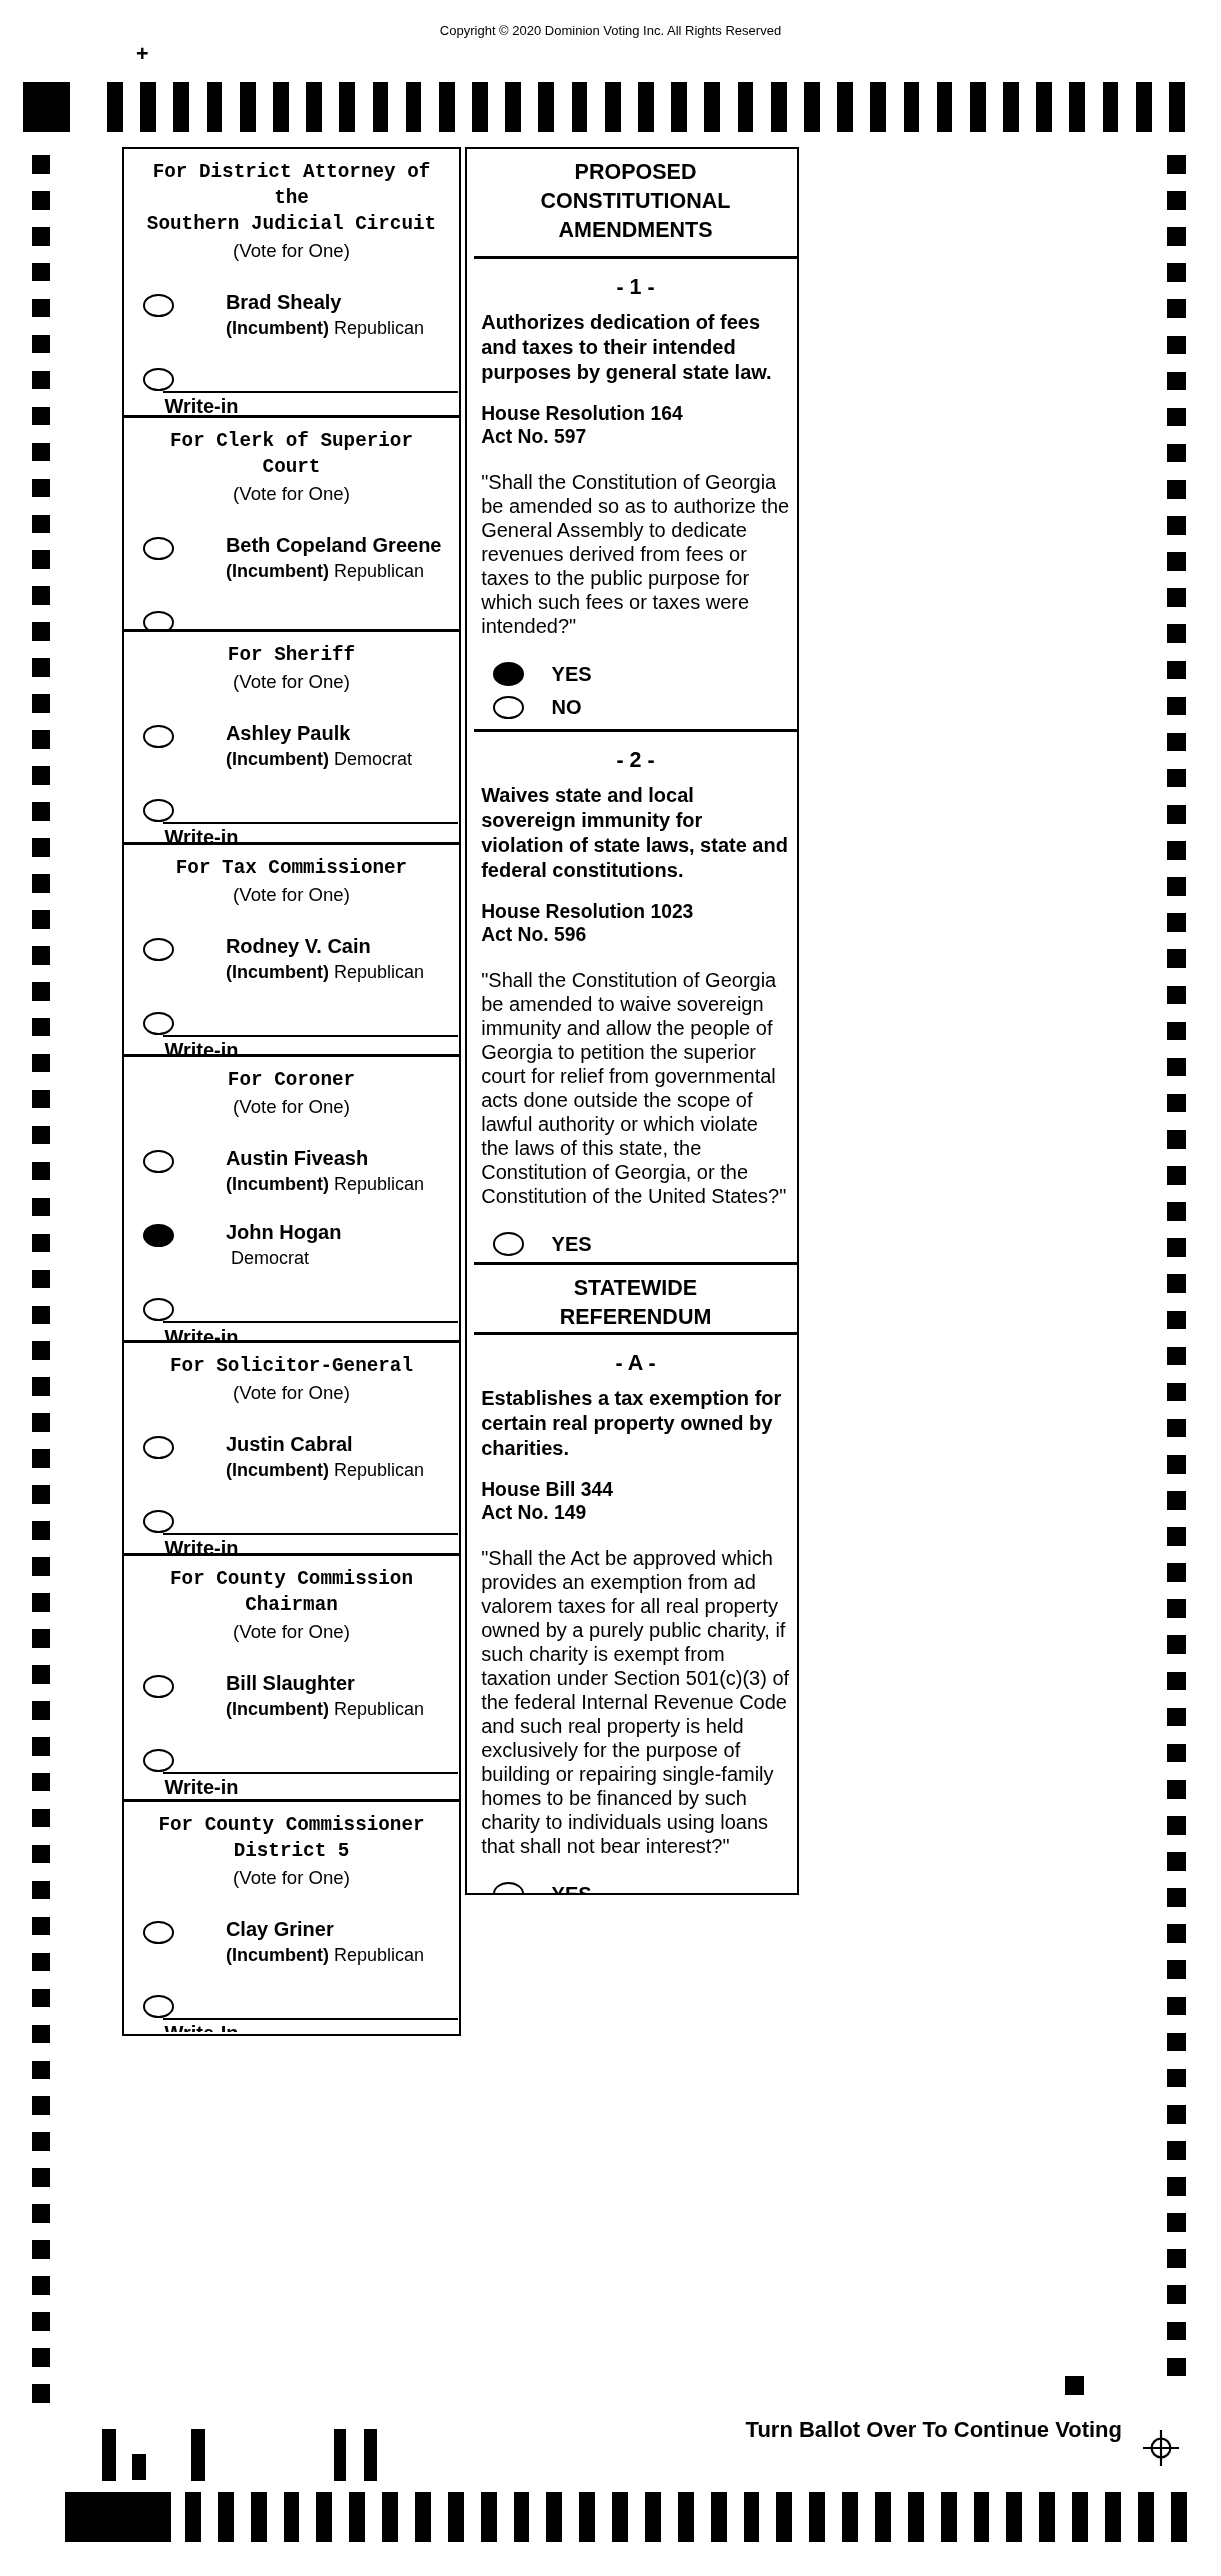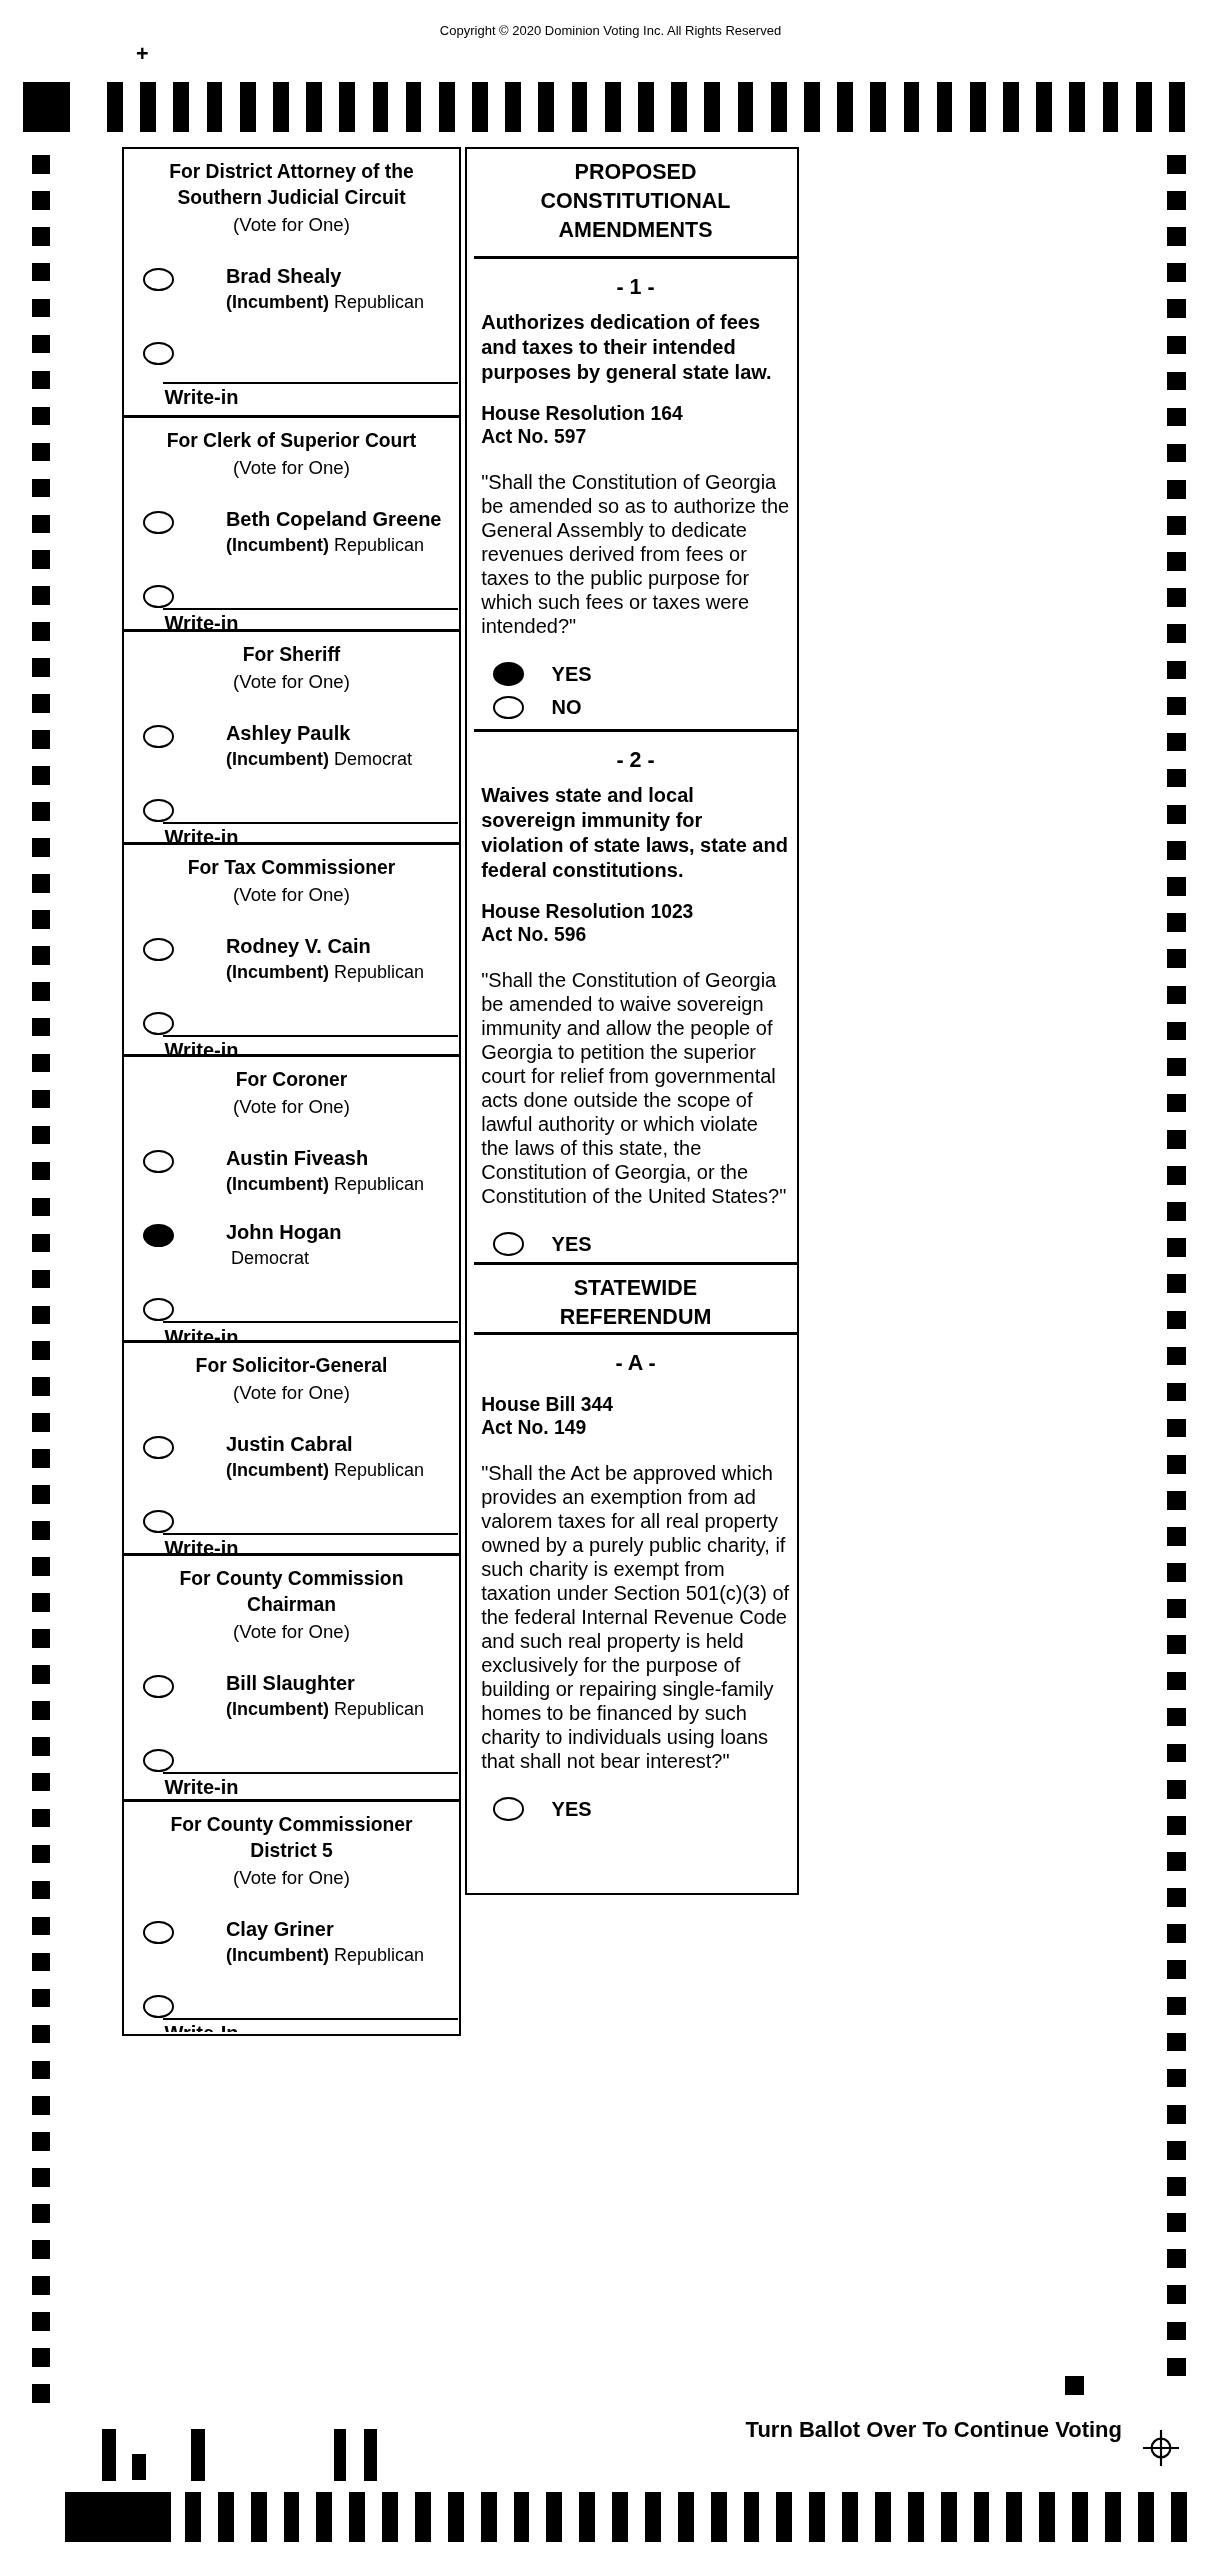--- a/index.html
+++ b/index.html
@@ -29,21 +29,21 @@
   
   #crosshair{top:2430px;left:1143px;width:36px;height:36px;}
   
   .col{box-sizing:border-box;border:2.1px solid #000;background:#fff;}
   #contest-col{top:147px;left:122px;width:339px;height:1889px;}
   #measure-col{top:147px;left:465px;width:334px;height:1748px;padding-left:7px;}
   .section{box-sizing:border-box;border-bottom:3.6px solid #000;display:flex;flex-direction:column;
            padding-top:10px;overflow:hidden;}
   .section:last-child{border-bottom:none;}
   
-  .c-title{font-weight:bold;font-size:19.3px;line-height:26px;text-align:center;padding:0 18.6px;}
+  .c-title{font-weight:bold;font-size:19.3px;line-height:26px;text-align:center;padding:0 18.6px;font-family:Liberation Mono, monospace;}
   .c-inst{font-size:18.6px;text-align:center;margin-top:2.9px;}
   .cand{display:flex;align-items:flex-start;margin:26px 0 0 18.6px;gap:38px;}
   .cand.first{margin-top:29px;}
   .oval{width:27px;height:19.3px;border:2.1px solid #000;border-radius:50%;flex:none;background:#fff;}
   .oval.filled{background:#000;}
   .cand .oval{margin-top:2.9px;}
   .cand .info{margin-left:14.3px;}
   .name{font-weight:bold;font-size:20px;line-height:23.6px;}
   .party{font-size:18px;margin-top:3.6px;}
   .party .inc{font-weight:bold;}
@@ -434,20 +434,21 @@
 
     </div>
 
     <div class="section mhead" style="height:70px">
       <div>STATEWIDE</div>
       <div>REFERENDUM</div>
     </div>
 
     <div class="section" style="height:558px">
       <div class="mnum">- A -</div>
+      <div class="msummary">Establishes a tax exemption for certain real property owned by charities.</div>
       <div class="mref">
         <div>House Bill 344</div>
         <div>Act No. 149</div>
       </div>
       <div class="mquestion">"Shall the Act be approved which provides an exemption from ad valorem taxes for all real property owned by a purely public charity, if such charity is exempt from taxation under Section 501(c)(3) of the federal Internal Revenue Code and such real property is held exclusively for the purpose of building or repairing single-family homes to be financed by such charity to individuals using loans that shall not bear interest?"</div>
       <div class="yesno first">
         <span class="oval"></span>
         <span class="ynlabel">YES</span>
       </div>
 

